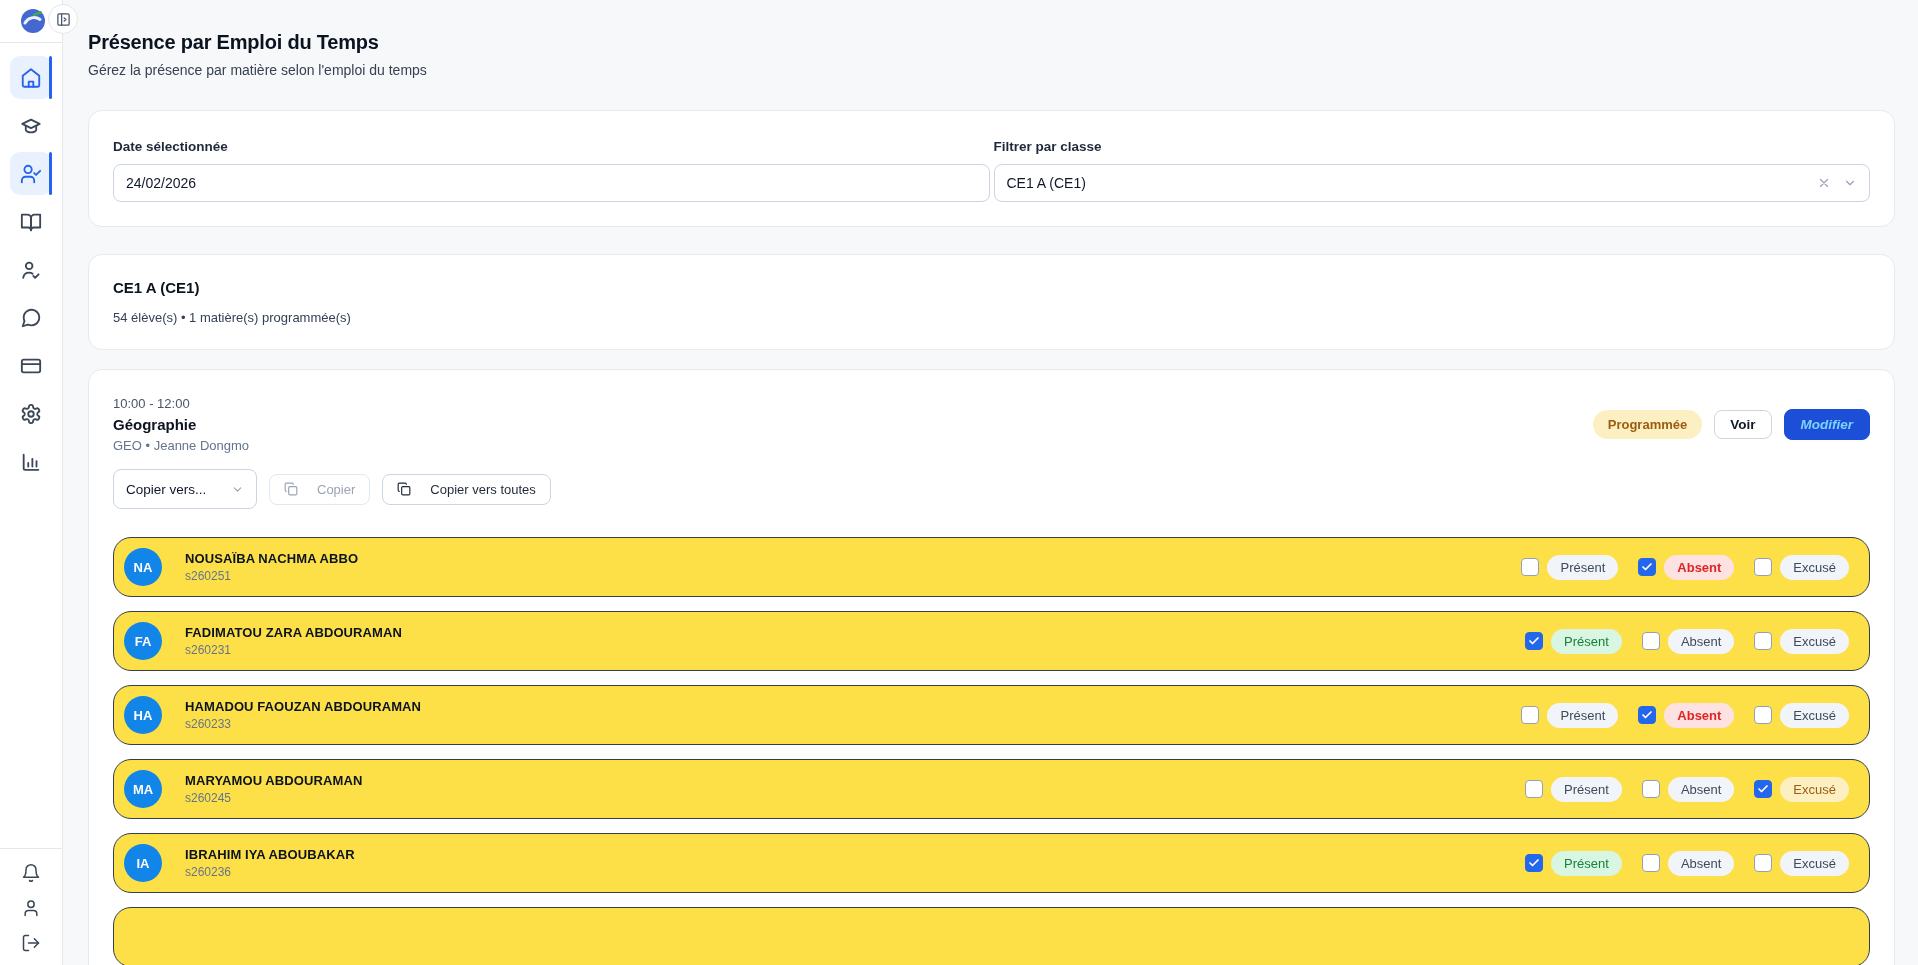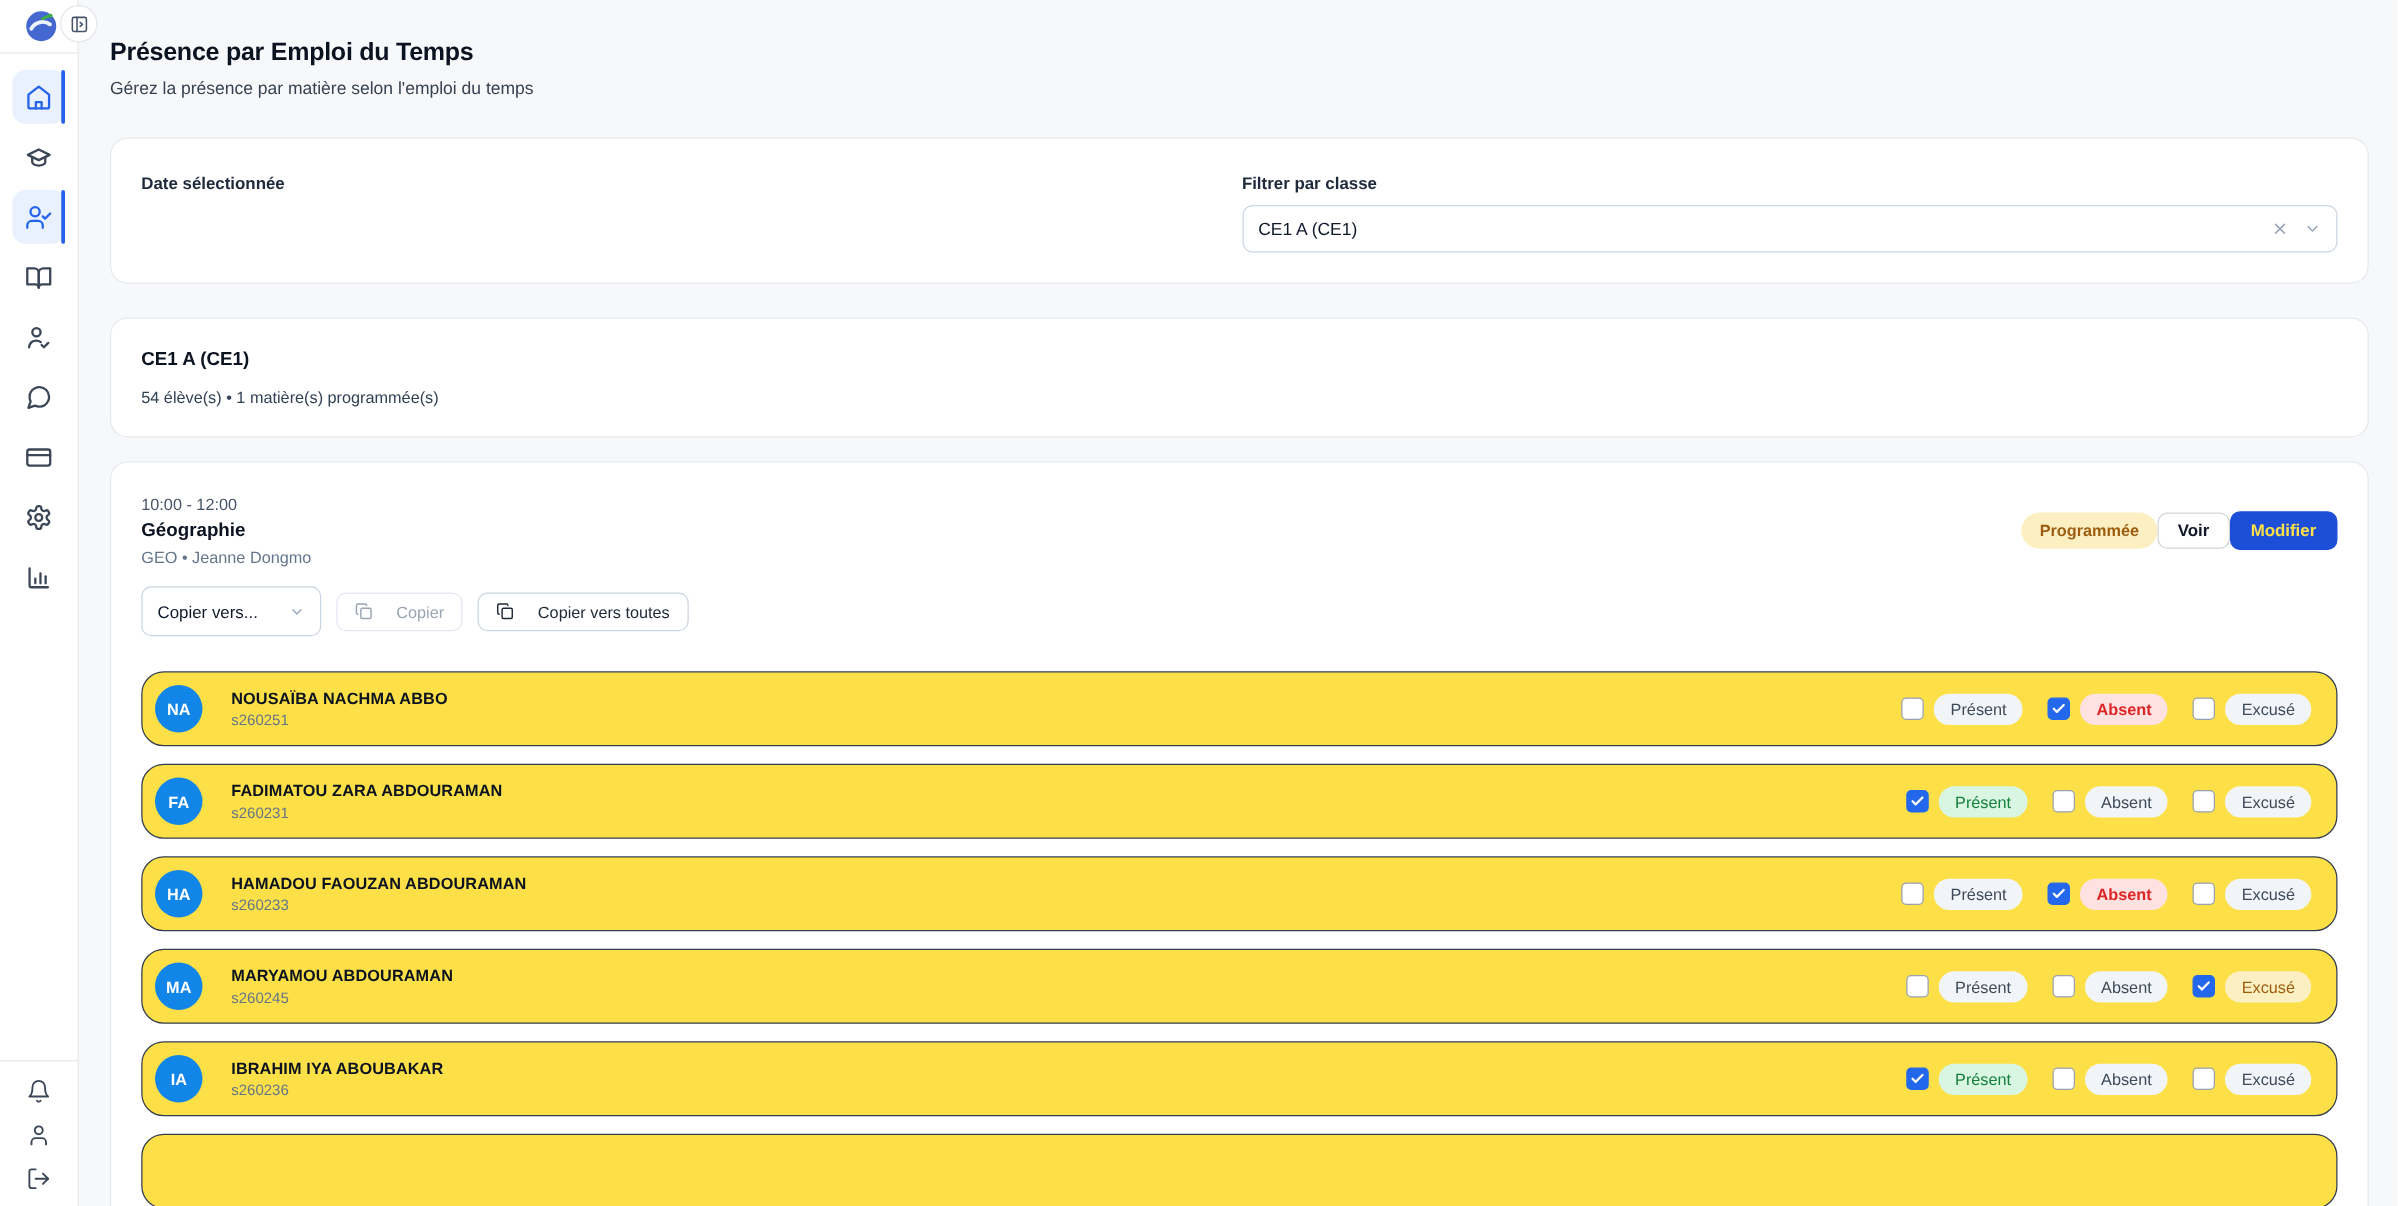--- a/index.html
+++ b/index.html
@@ -71,28 +71,28 @@
   .class-card { margin-top:27px; padding:24px; }
   .class-name { font-size:15px; font-weight:700; color:#0b1220; }
   .class-meta { margin-top:14px; font-size:13px; color:#334155; }
 
   
   .session-card { margin-top:19px; padding:26px 24px 40px; border-radius:14px; }
   .session-header { display:flex; align-items:center; }
   .session-time { font-size:13px; color:#475569; }
   .session-subject { margin-top:5px; font-size:15px; font-weight:700; color:#0b1220; }
   .session-meta { margin-top:5px; font-size:13px; color:#64748b; }
-  .session-actions { margin-left:auto; display:flex; align-items:center; }
+  .session-actions { margin-left:auto; display:flex; align-items:center; gap:12px; }
   .status-badge {
     background:var(--badge-bg); color:var(--badge-text); font-size:13px; font-weight:600;
     padding:7px 15px; border-radius:999px;
   }
   .btn { font-family:inherit; font-size:13.5px; font-weight:600; border-radius:8px; cursor:pointer; }
   .btn-outline { background:#fff; border:1px solid #d1d5db; color:#111827; padding:6px 15px; }
-  .btn-primary { background:var(--accent); border:1px solid var(--accent); color:#fde047; padding:7px 16px; }
+  .btn-primary { background:var(--accent); border:1px solid var(--accent); color:#7dd3fc; padding:7px 16px;font-style:italic; }
 
   .copy-row { margin-top:16px; display:flex; align-items:center; gap:12px; }
   .copy-select {
     height:40px; width:144px; border:1px solid #cbd5e1; border-radius:8px; background:#fff;
     display:flex; align-items:center; padding:0 12px; font-size:13.5px; font-weight:500;
     color:#0f172a; cursor:pointer;
   }
   .copy-select .spacer { flex:1; }
   .copy-select svg { width:13px; height:13px; color:#94a3b8; }
   .btn-copy {
@@ -263,20 +263,21 @@
       </svg>
   </button>
 
   <main class="main">
     <h1 class="page-title">Présence par Emploi du Temps</h1>
     <p class="page-subtitle">Gérez la présence par matière selon l'emploi du temps</p>
 
     <section class="card filter-card">
       <div class="field">
         <label class="field-label">Date sélectionnée</label>
+        <input class="text-input" type="text" value="24/02/2026" style="">
       </div>
       <div class="field">
         <label class="field-label">Filtrer par classe</label>
         <div class="select-box">
           <span>CE1 A (CE1)</span>
           <span class="spacer"></span>
           <span class="select-icon">
             <svg viewBox="0 0 24 24" fill="none" stroke="currentColor" stroke-width="2" stroke-linecap="round">
                 <path d="M18 6 6 18M6 6l12 12"></path>
               </svg>

